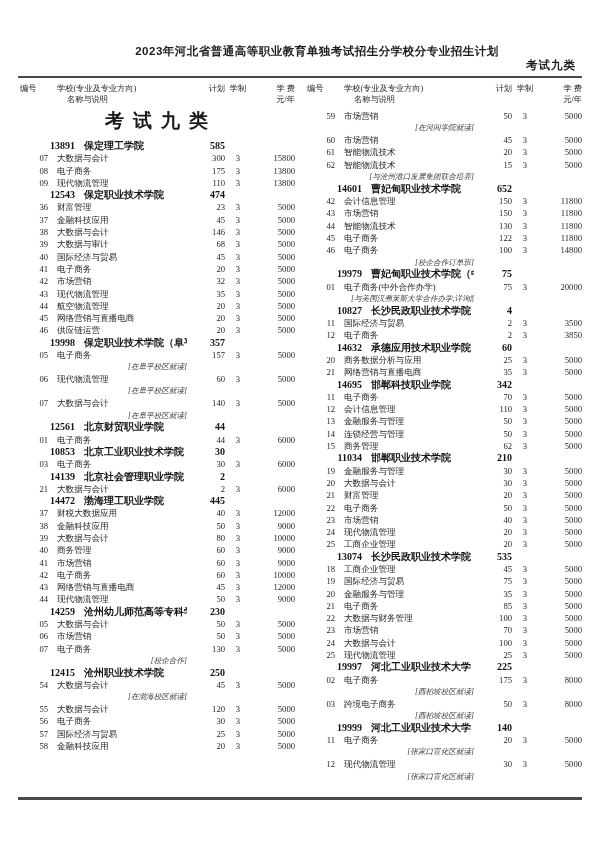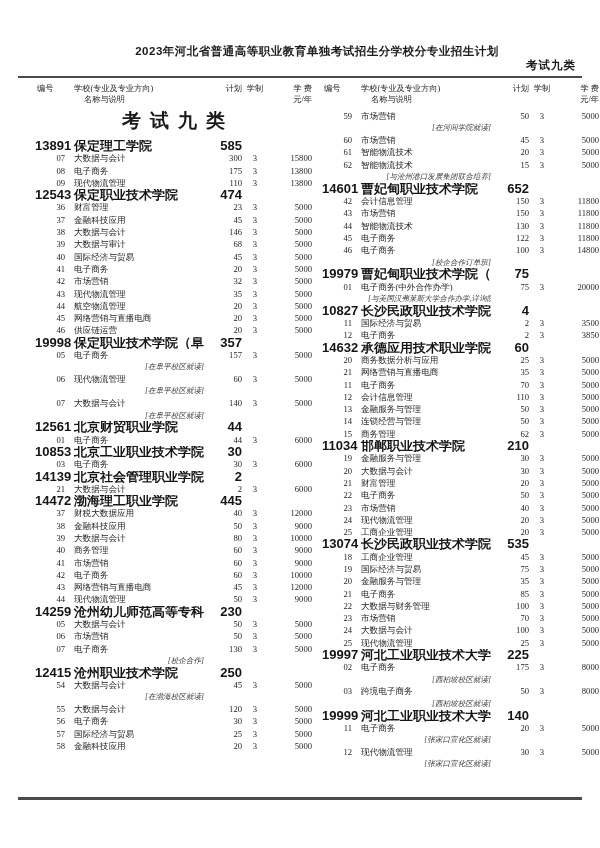--- a/index.html
+++ b/index.html
@@ -22,21 +22,21 @@
   .category-label{
     position:absolute;top:58px;right:24px;
     font-family:"Liberation Sans","DejaVu Sans",sans-serif;
     font-weight:bold;font-size:11.5px;color:#1c1c1c;
     letter-spacing:1px;
   }
   .rule{position:absolute;left:18px;width:564px;background:#4a4a4a;}
   .rule-top{top:76px;height:2px;}
   .rule-bottom{top:797px;height:3px;}
   .content{
-    position:absolute;top:84px;left:35px;width:564px;
+    position:absolute;top:84px;left:18px;width:564px;
     display:flex;gap:10px;
   }
   .table-column{flex:1;min-width:0;}
   
   .grid5{
     display:grid;
     grid-template-columns:30px 1fr 34px 18px 44px;
     column-gap:4px;
   }
   .col-header{
@@ -53,22 +53,22 @@
   .rows{}
   .row{
     line-height:12.3px;font-size:8.6px;color:#242424;
   }
   .c-no{text-align:right;white-space:nowrap;}
   .c-name{padding-left:5px;white-space:nowrap;overflow:hidden;}
   .c-plan{text-align:right;white-space:nowrap;}
   .c-years{text-align:center;white-space:nowrap;}
   .c-fee{text-align:right;white-space:nowrap;}
   .row.school{
-    font-family:Liberation Sans, sans-serif;
-    font-weight:bold;font-size:13px;color:#151515;
+    font-family:Liberation Serif, serif;
+    font-weight:bold;font-size:10px;color:#151515;margin-left:27px;
   }
   .row.note-row{line-height:11.8px;}
   .row.note-row .c-name{
     font-style:italic;font-size:7.6px;color:#3a3a3a;
     padding-left:12px;
     font-family:"Liberation Serif","DejaVu Serif",serif;
     text-align:right;
   }
   .section-heading{
     font-family:"Liberation Sans","DejaVu Sans",sans-serif;
@@ -620,20 +620,27 @@
             <div class="c-years">3</div>
             <div class="c-fee">5000</div>
           </div>
           <div class="row grid5 major">
             <div class="c-no">21</div>
             <div class="c-name">网络营销与直播电商</div>
             <div class="c-plan">35</div>
             <div class="c-years">3</div>
             <div class="c-fee">5000</div>
           </div>
+          <div class="row grid5 school">
+            <div class="c-no">14695</div>
+            <div class="c-name">邯郸科技职业学院</div>
+            <div class="c-plan">342</div>
+            <div class="c-years"></div>
+            <div class="c-fee"></div>
+          </div>
           <div class="row grid5 major">
             <div class="c-no">11</div>
             <div class="c-name">电子商务</div>
             <div class="c-plan">70</div>
             <div class="c-years">3</div>
             <div class="c-fee">5000</div>
           </div>
           <div class="row grid5 major">
             <div class="c-no">12</div>
             <div class="c-name">会计信息管理</div>

